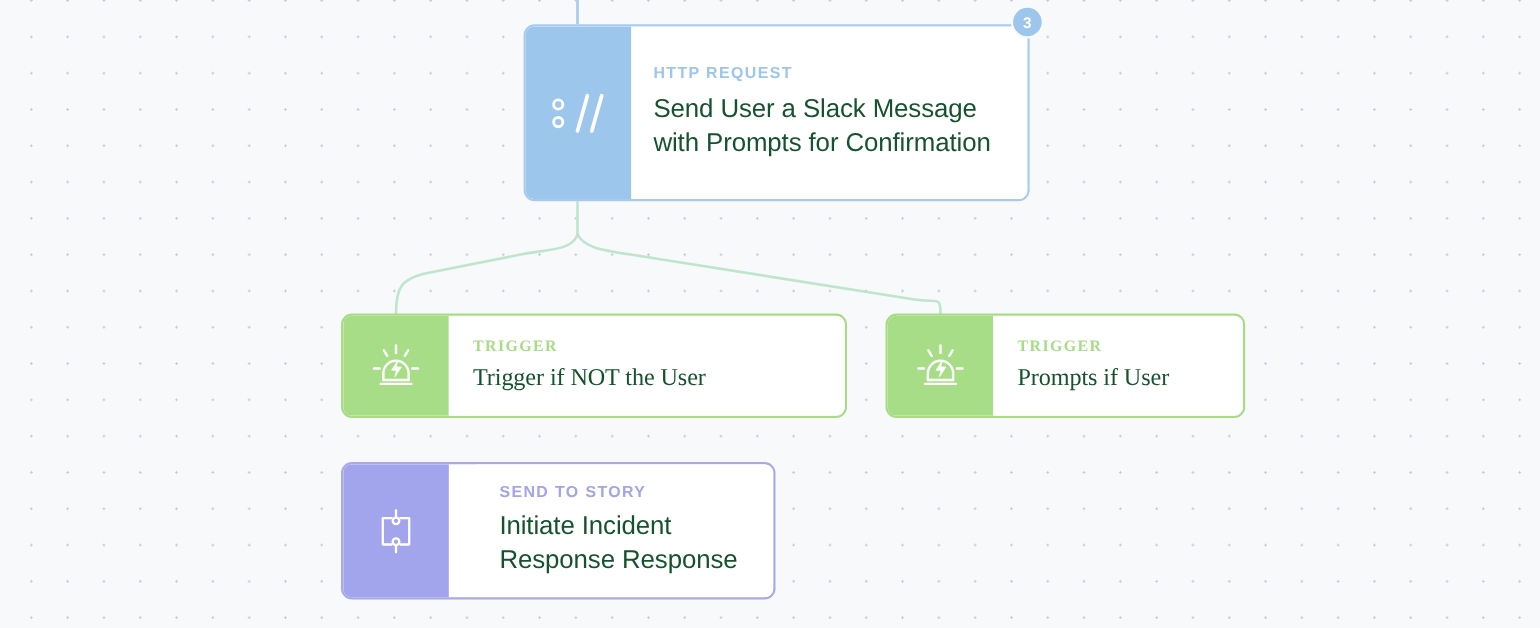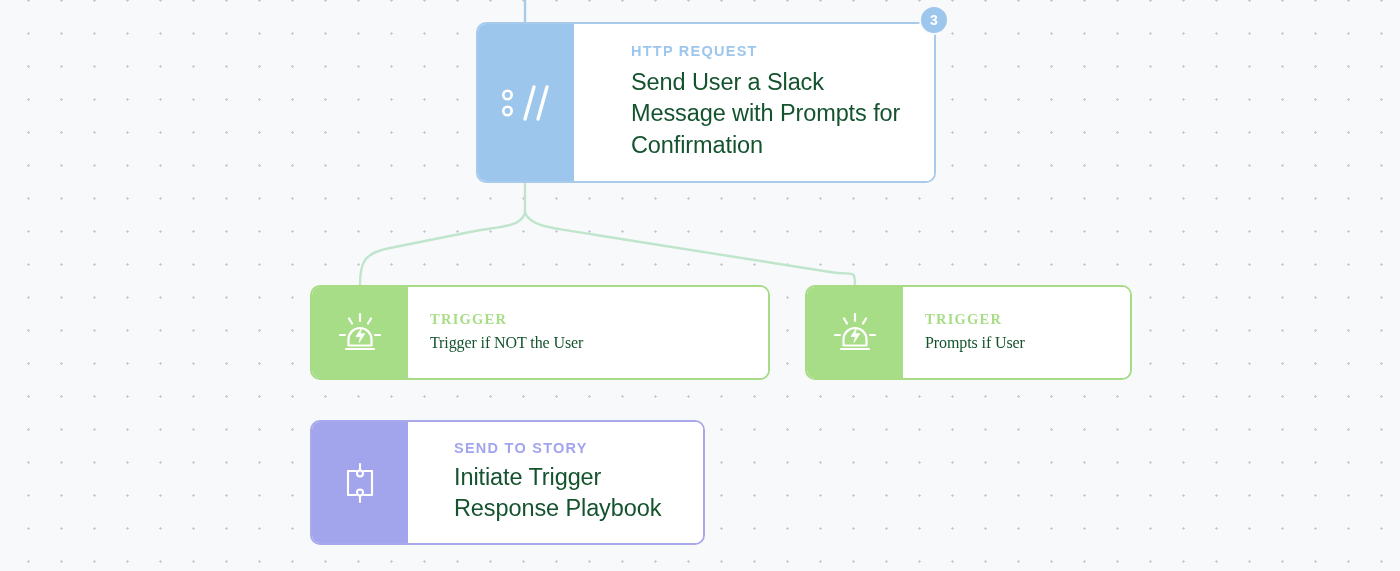--- a/index.html
+++ b/index.html
@@ -58,21 +58,21 @@
     letter-spacing: -0.1px;
   }
 
   
   #node-http {
     left: 476px; top: 22px;
     width: 460px; height: 161px;
     border: 2px solid #a8cbeb;
   }
   #node-http .node-icon { width: 96px; background: #9dc6ec; }
-  #node-http .node-body { padding: 0 18px 0 20px; margin-left: 37px; }
+  #node-http .node-body { padding: 0 18px 0 20px; }
   #node-http .kicker { color: #9dc6ec; margin-bottom: 7px; }
 
   .badge {
     position: absolute;
     left: 919px; top: 5px;
     width: 30px; height: 30px;
     border-radius: 50%;
     background: #9dc6ec;
     border: 2.5px solid #f8f9fa;
     color: #ffffff;
@@ -82,21 +82,21 @@
     align-items: center;
     justify-content: center;
     line-height: 1;
   }
 
   
   .node-trigger { border: 2px solid #a7db86; font-family: Liberation Serif, serif; }
   .node-trigger .node-icon { width: 96px; background: #a8dd87; }
   .node-trigger .node-body { padding: 0 18px 0 22px; }
   .node-trigger .kicker { color: #a8dd87; margin-bottom: 4px; }
-  .node-trigger .title { font-size: 16px; }
+  .node-trigger .title { font-size: 22px; }
 
   #node-trigger-not { left: 310px; top: 285px; width: 460px; height: 95px; }
   #node-trigger-user { left: 805px; top: 285px; width: 327px; height: 95px; }
 
   
   #node-story {
     left: 310px; top: 420px;
     width: 395px; height: 125px;
     border: 2px solid #a8a8ea;
   }
@@ -196,17 +196,17 @@
           <path d="M27 11 H35 V35 H27"></path>
           <line x1="23" y1="4" x2="23" y2="10"></line>
           <line x1="23" y1="36" x2="23" y2="42"></line>
         </g>
         <circle cx="23" cy="13.5" r="3" fill="none" stroke="#ffffff" stroke-width="2.1"></circle>
         <circle cx="23" cy="32.5" r="3" fill="none" stroke="#ffffff" stroke-width="2.1"></circle>
       </svg>
     </div>
     <div class="node-body">
       <div class="kicker">SEND TO STORY</div>
-      <div class="title">Initiate Trigger Response Playbook</div>
+      <div class="title">Initiate Incident Response Response</div>
     </div>
   </div>
 
 </div>
 
 </body></html>

